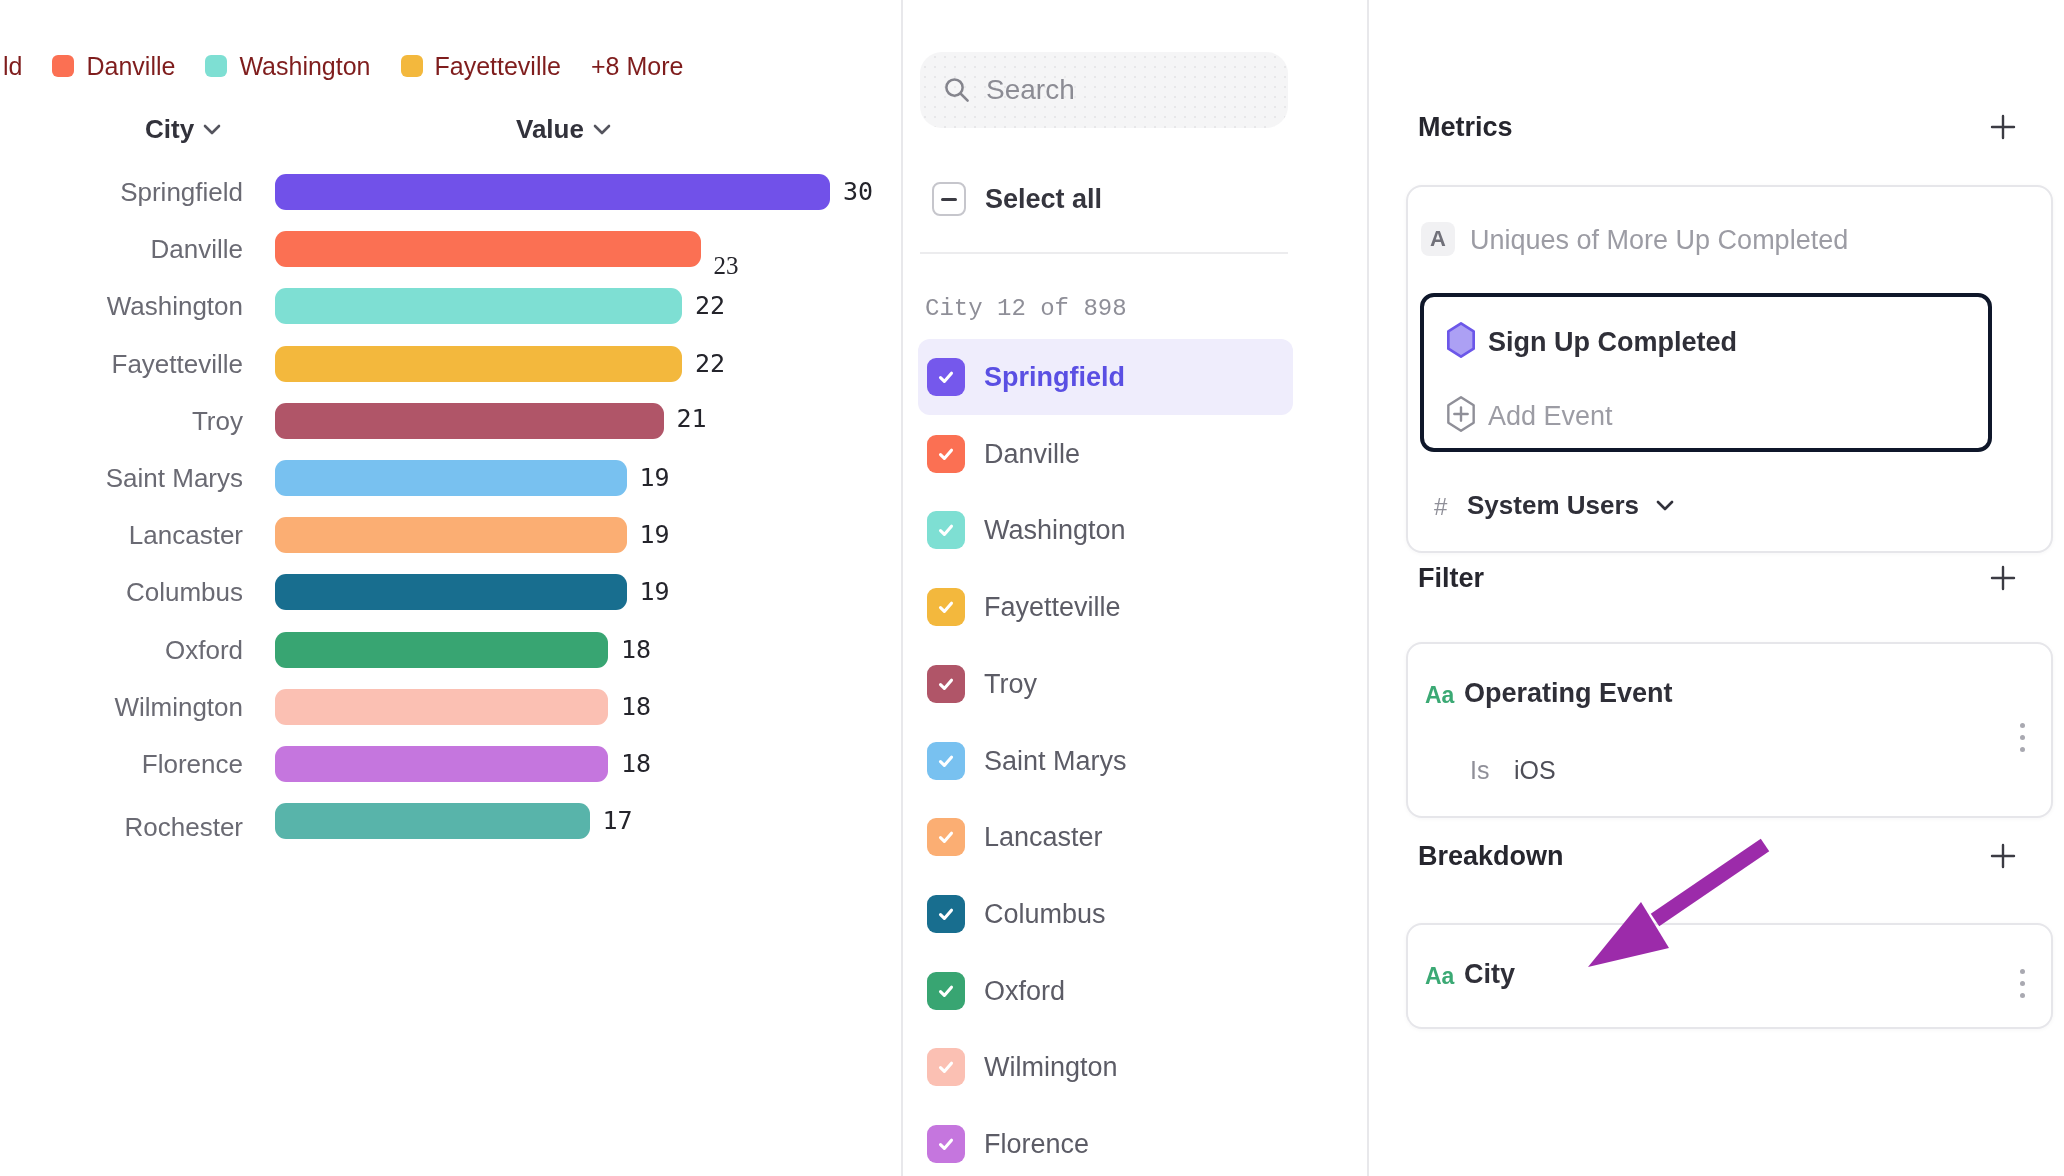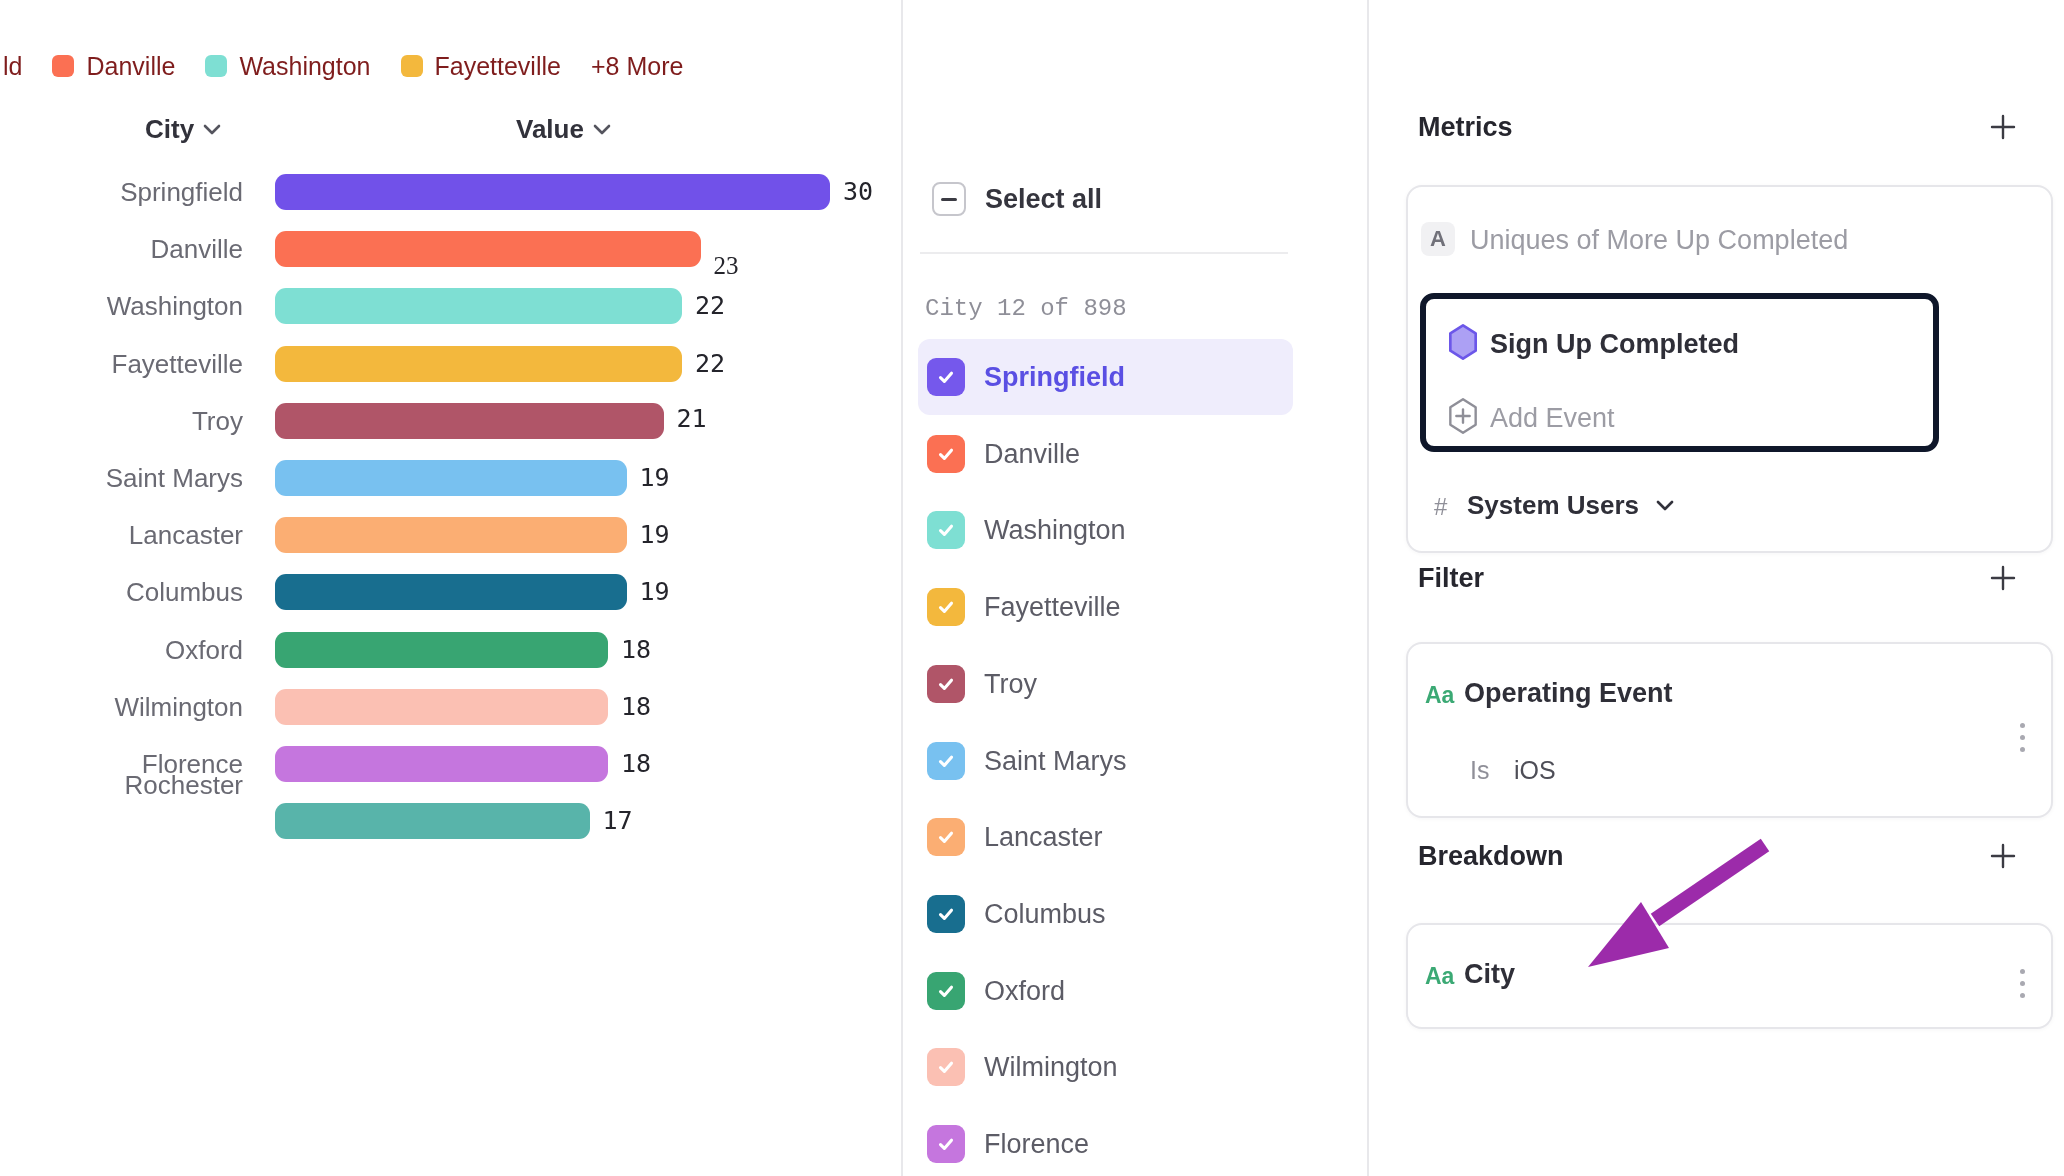--- a/index.html
+++ b/index.html
@@ -51,22 +51,22 @@
 
   
   #inspector { position:absolute; left:1369px; top:0; width:695px; height:1176px; background:#fff; }
   .sec-title { position:absolute; left:49px; font-size:27px; font-weight:bold; color:#26262E; }
   .plus-btn { position:absolute; left:618px; width:32px; height:32px; }
   .card { position:absolute; left:37px; width:647px; background:#fff; border:2px solid #E6E6EA;
           border-radius:16px; box-shadow:0 1px 4px rgba(30,30,40,0.04); }
   #a-badge { position:absolute; left:13px; top:35px; width:34px; height:34px; background:#F1F1F3;
              border-radius:8px; text-align:center; line-height:34px; font-size:22px; font-weight:bold; color:#71717A; }
   .gray-text { color:#9C9CA4; }
-  .inner-card { position:absolute; left:12px; top:106px; width:519px; height:159px;
-                border:6px solid #0f172a; border-radius:14px; }
+  .inner-card { position:absolute; left:12px; top:106px; width:572px; height:159px;
+                border:4px solid #0f172a; border-radius:14px; }
   .row-text { position:absolute; font-size:27px; white-space:nowrap; }
   .bold-dark { font-weight:bold; color:#2F2F38; }
   .kebab { position:absolute; width:8px; display:flex; flex-direction:column; gap:7px; align-items:center; }
   .kebab i { width:5px; height:5px; border-radius:50%; background:#A9A9B1; }
   #arrow-annot { position:absolute; left:1555px; top:815px; }
 </style>
 </head>
 <body>
 <div id="stage">
 
@@ -133,27 +133,34 @@
         <div class="chart-val" style="top: 574.4px; left: 639.5px;">19</div>
         <div class="chart-label" style="top: 632.6px;">Oxford</div>
         <div class="chart-bar" style="top: 631.6px; width: 333px; background: rgb(56, 165, 114);"></div>
         <div class="chart-val" style="top: 631.6px; left: 621px;">18</div>
         <div class="chart-label" style="top: 689.8px;">Wilmington</div>
         <div class="chart-bar" style="top: 688.8px; width: 333px; background: rgb(251, 192, 179);"></div>
         <div class="chart-val" style="top: 688.8px; left: 621px;">18</div>
         <div class="chart-label" style="top: 747px;">Florence</div>
         <div class="chart-bar" style="top: 746px; width: 333px; background: rgb(197, 118, 222);"></div>
         <div class="chart-val" style="top: 746px; left: 621px;">18</div>
-        <div class="chart-label" style="top: 768px;">Rochester</div>
+        <div class="chart-label" style="top: 810px;">Rochester</div>
         <div class="chart-bar" style="top: 803.2px; width: 314.5px; background: rgb(88, 180, 170);"></div>
         <div class="chart-val" style="top: 803.2px; left: 602.5px;">17</div>
       </div>
   </div>
 
   <div id="list-panel">
+    <div id="search-box">
+      <svg style="margin:0 14px 0 22px;" width="30" height="30" viewBox="0 0 24 24">
+        <circle cx="10" cy="10" r="6.5" fill="none" stroke="#85858D" stroke-width="2"></circle>
+        <line x1="15.2" y1="15.2" x2="20.5" y2="20.5" stroke="#85858D" stroke-width="2" stroke-linecap="round"></line>
+      </svg>
+      <input id="search-input" placeholder="Search" style="">
+    </div>
     <div id="select-all-box">
       <div class="minus"></div>
     </div>
     <div id="select-all-label">Select all</div>
     <div id="list-divider"></div>
     <div id="count-label">City 12 of 898</div>
     <div id="city-rows">
         <div class="hl-row" style="top: 339px; background: rgb(239, 237, 252);"></div>
         <div class="cbox" style="top: 358px; background: rgb(117, 88, 236);">
           <svg width="22" height="22" viewBox="0 0 20 20">

